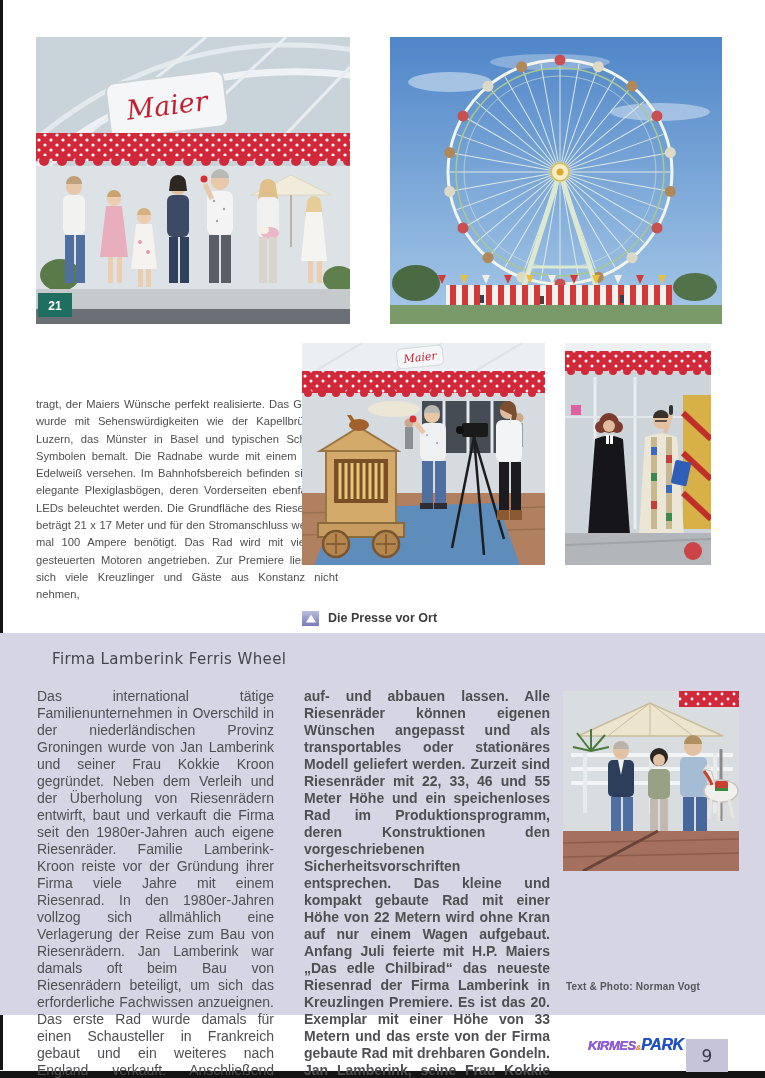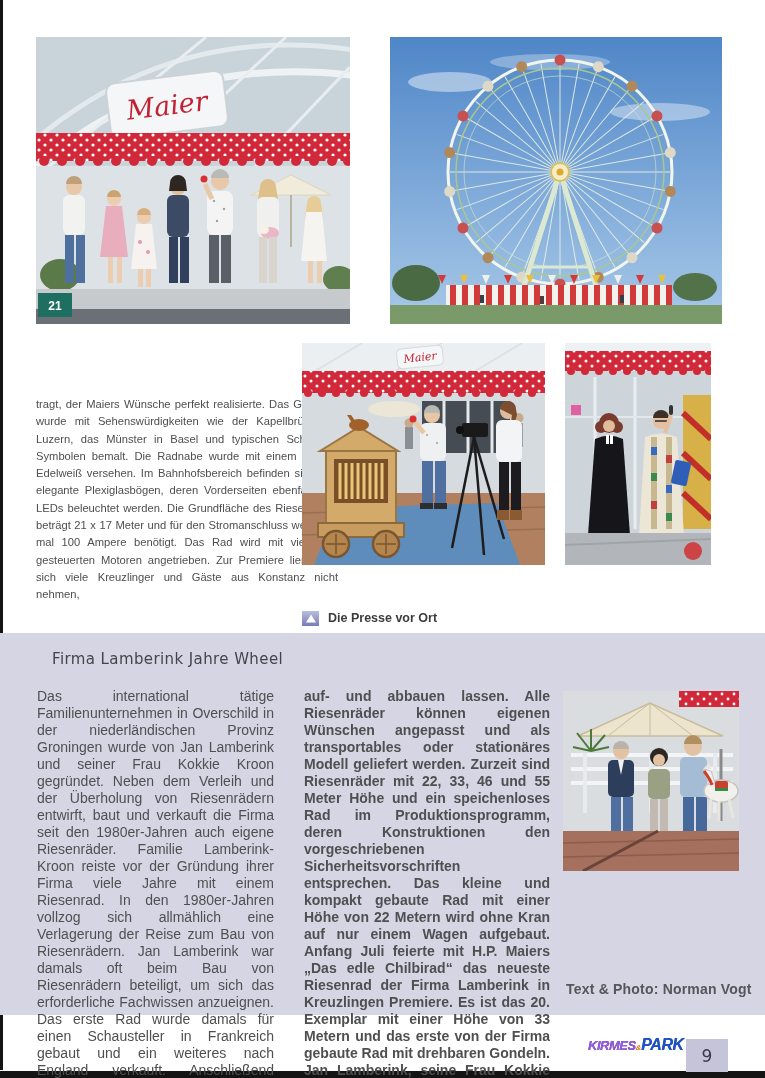--- a/index.html
+++ b/index.html
@@ -17,21 +17,21 @@
   .cap-icon::after{content:"";position:absolute;left:50%;top:50%;transform:translate(-50%,-55%);
             width:0;height:0;border-left:5px solid transparent;border-right:5px solid transparent;
             border-bottom:8px solid #ffffff;}
 
   .bodytext{color:#4e4e50;font-size:11.2px;line-height:17.3px;text-align:justify;}
   .panel{background:#d6d5e3;}
   .heading{color:#44444d;font-family:"DejaVu Sans",sans-serif;font-size:15px;
            letter-spacing:0.4px;font-weight:400;}
   .coltext{color:#4f4f52;font-size:14px;line-height:17px;text-align:justify;position:absolute;}
   .endmark{position:absolute;right:0;bottom:3px;width:8px;height:8px;background:#8c8c8e;}
-  .credit{color:#55555a;font-size:14px;font-weight:bold;letter-spacing:0.2px;}
+  .credit{color:#55555a;font-size:10px;font-weight:bold;letter-spacing:0.2px;}
 
   .logo{white-space:nowrap;font-style:italic;font-weight:bold;}
   .logo .kirmes{color:#8b5cf6;font-size:13px;letter-spacing:-0.5px;text-shadow:0 0 0.4px #7a1d00;}
   .logo .amp{color:#e07818;font-size:8px;}
   .logo .park{color:#1d4ed8;font-size:16px;letter-spacing:-0.5px;text-shadow:0 0 0.4px #3c6a00;}
   .logo .revue{color:#e2851b;font-size:8.5px;font-family:"DejaVu Serif",serif;}
   .pagebox{background:#c5c4d8;color:#3a3a46;font-family:"DejaVu Sans",sans-serif;
            font-size:17px;display:flex;align-items:center;justify-content:center;}
 </style>
 </head>
@@ -405,21 +405,21 @@
     </svg>
   </div>
 
   <div class="abs caption" style="left:302px;top:561px;width:240px;margin-top:46px;">
     <span class="cap-icon"></span>
     <span>Die Presse vor Ort</span>
   </div>
 
   <div class="abs panel" style="left:0;top:633px;width:765px;height:382px;"></div>
 
-  <div class="abs heading" style="left:52px;top:650px;">Firma Lamberink Jahre Wheel</div>
+  <div class="abs heading" style="left:52px;top:650px;">Firma Lamberink Ferris Wheel</div>
 
   <div class="coltext" style="left:37px;top:688px;width:237px;">Das international tätige Familienunternehmen in Overschild in der niederländischen Provinz Groningen wurde von Jan Lamberink und seiner Frau Kokkie Kroon gegründet. Neben dem Verleih und der Überholung von Riesenrädern entwirft, baut und verkauft die Firma seit den 1980er-Jahren auch eigene Riesenräder. Familie Lamberink-Kroon reiste vor der Gründung ihrer Firma viele Jahre mit einem Riesenrad. In den 1980er-Jahren vollzog sich allmählich eine Verlagerung der Reise zum Bau von Riesenrädern. Jan Lamberink war damals oft beim Bau von Riesenrädern beteiligt, um sich das erforderliche Fachwissen anzueignen. Das erste Rad wurde damals für einen Schausteller in Frankreich gebaut und ein weiteres nach England verkauft. Anschließend wurden Lamberink-Riesenräder weltweit bekannt. Es gibt inzwischen Dutzende Räder mit verschiedenen Aufmachungen und Höhen, die sich aufgrund ihrer Bauweise innerhalb kurzer Zeit</div>
 
   <div class="coltext" style="left:304px;top:688px;width:246px;font-weight:bold;">
     <span>auf- und abbauen lassen. Alle Riesenräder können eigenen Wünschen angepasst und als transportables oder stationäres Modell geliefert werden. Zurzeit sind Riesenräder mit 22, 33, 46 und 55 Meter Höhe und ein speichenloses Rad im Produktionsprogramm, deren Konstruktionen den vorgeschriebenen Sicherheitsvorschriften entsprechen. Das kleine und kompakt gebaute Rad mit einer Höhe von 22 Metern wird ohne Kran auf nur einem Wagen aufgebaut. Anfang Juli feierte mit H.P. Maiers „Das edle Chilbirad“ das neueste Riesenrad der Firma Lamberink in Kreuzlingen Premiere. Es ist das 20. Exemplar mit einer Höhe von 33 Metern und das erste von der Firma gebaute Rad mit drehbaren Gondeln. Jan Lamberink, seine Frau Kokkie Kroon und ihr Sohn Sebastiaan, der mit zwei Riesenrädern in den Niederlanden reist, ließen es sich nicht nehmen, bei der offiziellen Einsegnung dabei zu sein.</span>
     <span class="endmark"></span>
   </div>
 
   <div class="photo" style="left:563px;top:691px;width:176px;height:180px;">
     <svg width="176" height="180" viewBox="0 0 176 180">

